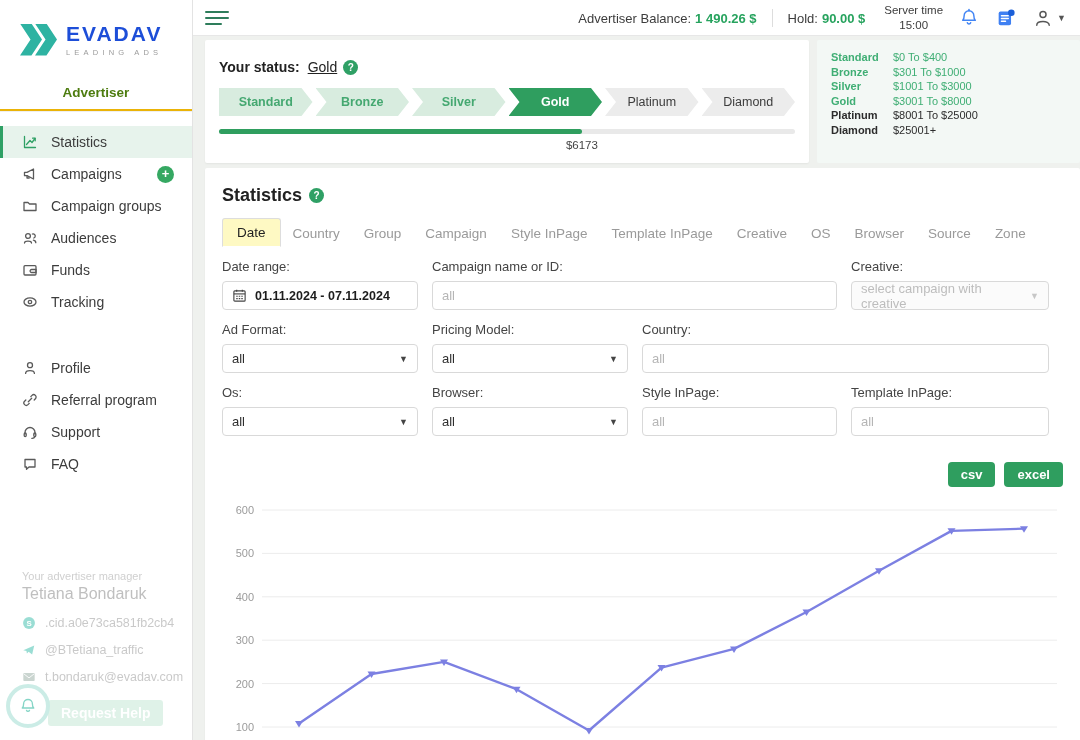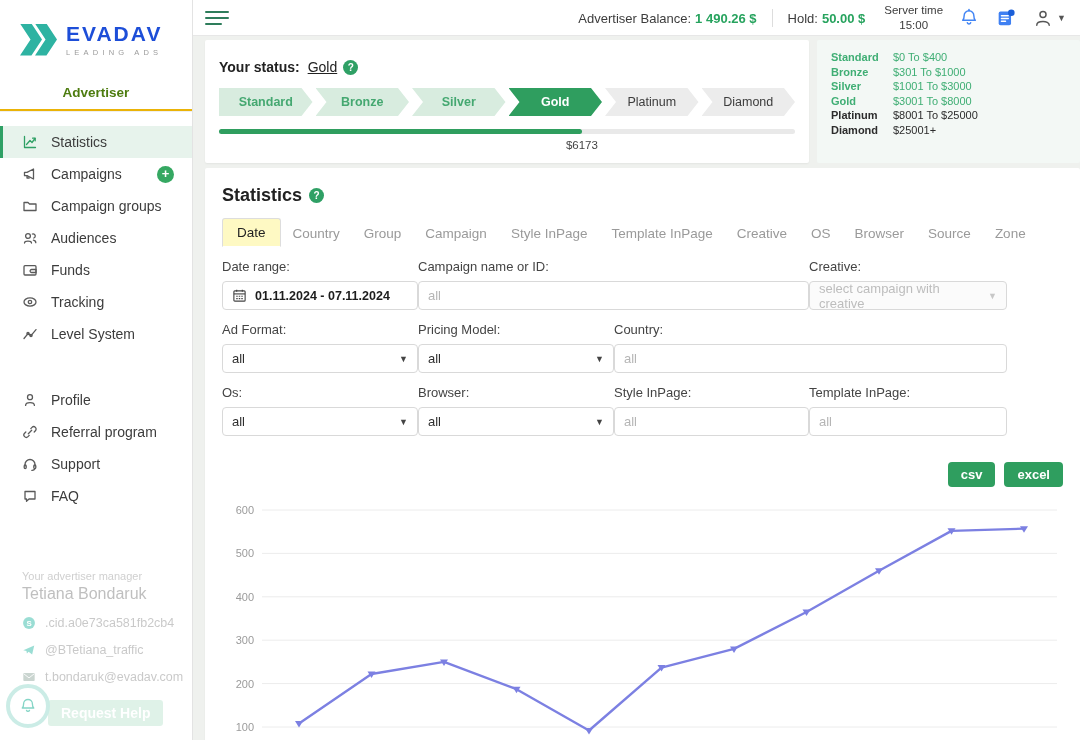--- a/index.html
+++ b/index.html
@@ -103,21 +103,21 @@
   .stats-card { margin:5px 0 0 12px; background:#fff; border-radius:2px;
                 padding:17px 17px 0; height:600px; box-shadow:0 1px 2px rgba(0,0,0,.05); }
   .stats-head { display:flex; align-items:center; gap:7px; }
   .stats-title { font-size:18px; font-weight:bold; color:#222; }
   .tabs { display:flex; align-items:flex-end; margin-top:12px; }
   .tab { font-size:13.5px; color:#9a9a9a; padding:6px 12px; cursor:pointer; white-space:nowrap; }
   .tab.active { color:#222; border:1px solid #ddd; border-bottom:1px solid #fff;
                 border-radius:3px 3px 0 0; background:#fef9c3; padding:6px 14px; }
 
   .filters { margin-top:12px; display:flex; flex-direction:column; gap:12px; }
-  .f-row { display:grid; grid-template-columns:196px 196px 195px 198px; }
+  .f-row { display:grid; grid-template-columns:196px 196px 195px 198px; column-gap:14px; }
   .f-field { display:flex; flex-direction:column; }
   .f-field.span2 { grid-column:span 2; }
   .f-label { font-size:13px; color:#444; margin-bottom:7px; }
   .f-ctrl { height:29px; border:1px solid #d9d9d9; border-radius:4px; background:#fff;
             display:flex; align-items:center; padding:0 9px; font-size:13px; color:#2e2e2e;
             cursor:pointer; }
   .f-ctrl input { border:none; outline:none; width:100%; font-size:13px;
                   font-family:"Liberation Sans",sans-serif; color:#2e2e2e; background:transparent; }
   .f-ctrl input::placeholder { color:#b5b5b5; }
   .f-ctrl .sel-caret { margin-left:auto; font-size:9px; color:#444; }
@@ -205,30 +205,20 @@
         </div>
         <div class="nav-item">
           <span class="icon">
             <svg viewBox="0 0 16 16">
               <ellipse cx="8" cy="8" rx="6" ry="4.1"></ellipse>
               <circle cx="8" cy="8" r="1.7"></circle>
             </svg>
           </span>
           <span>Tracking</span>
         </div>
-        <div class="nav-item">
-          <span class="icon">
-            <svg viewBox="0 0 16 16">
-              <path d="M2 12.5 6 7.6l3 2 5-6"></path>
-              <circle cx="6" cy="7.6" r="1.1"></circle>
-              <circle cx="9" cy="9.6" r="1.1"></circle>
-            </svg>
-          </span>
-          <span>Level System</span>
-        </div>
       </nav>
     <div class="nav-gap"></div>
     <nav class="nav" id="nav-secondary">
         <div class="nav-item">
           <span class="icon">
             <svg viewBox="0 0 16 16">
               <circle cx="8" cy="5.2" r="2.5"></circle>
               <path d="M3.6 13.4c0-3.6 8.8-3.6 8.8 0"></path>
             </svg>
           </span>
@@ -310,21 +300,21 @@
           <div></div>
           <div></div>
           <div></div>
         </div>
       <div class="top-right">
         <div>
           <span class="bal-lbl">Advertiser Balance:</span><span class="bal-val">1 490.26 $</span>
         </div>
         <div class="vdiv"></div>
         <div>
-          <span class="bal-lbl">Hold:</span><span class="bal-val">50.00 $</span>
+          <span class="bal-lbl">Hold:</span><span class="bal-val">90.00 $</span>
         </div>
         <div class="server-time">
           <div>Server time</div>
           <div>15:00</div>
         </div>
         <span class="tb-icon">
           <svg viewBox="0 0 24 24" fill="none" stroke="#4285f4" stroke-width="1.6" stroke-linecap="round" stroke-linejoin="round">
             <path d="M12 4.2a5.3 5.3 0 0 1 5.3 5.3c0 3.6 1.6 4.9 1.6 4.9H5.1s1.6-1.3 1.6-4.9A5.3 5.3 0 0 1 12 4.2Z"></path>
             <path d="M10.2 17.2a1.9 1.9 0 0 0 3.6 0"></path>
               <path d="M12 2.6v1.6"></path>

